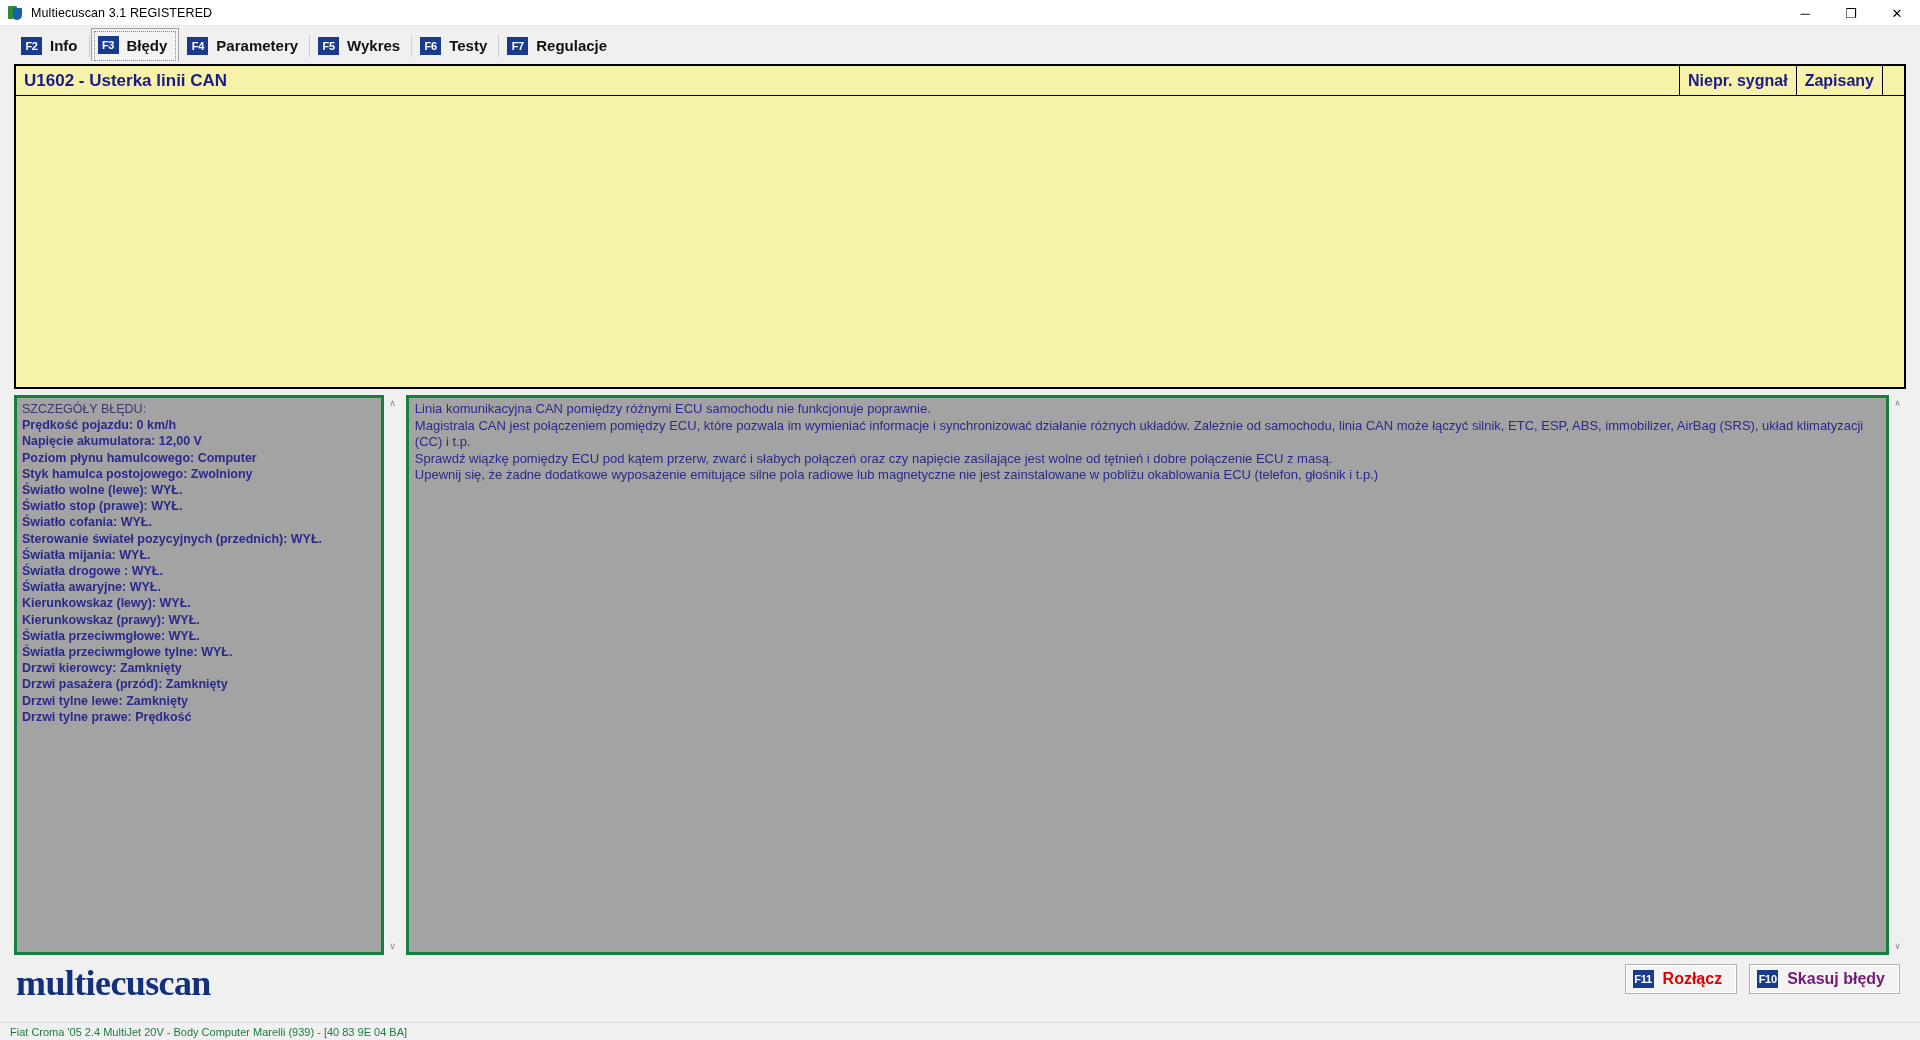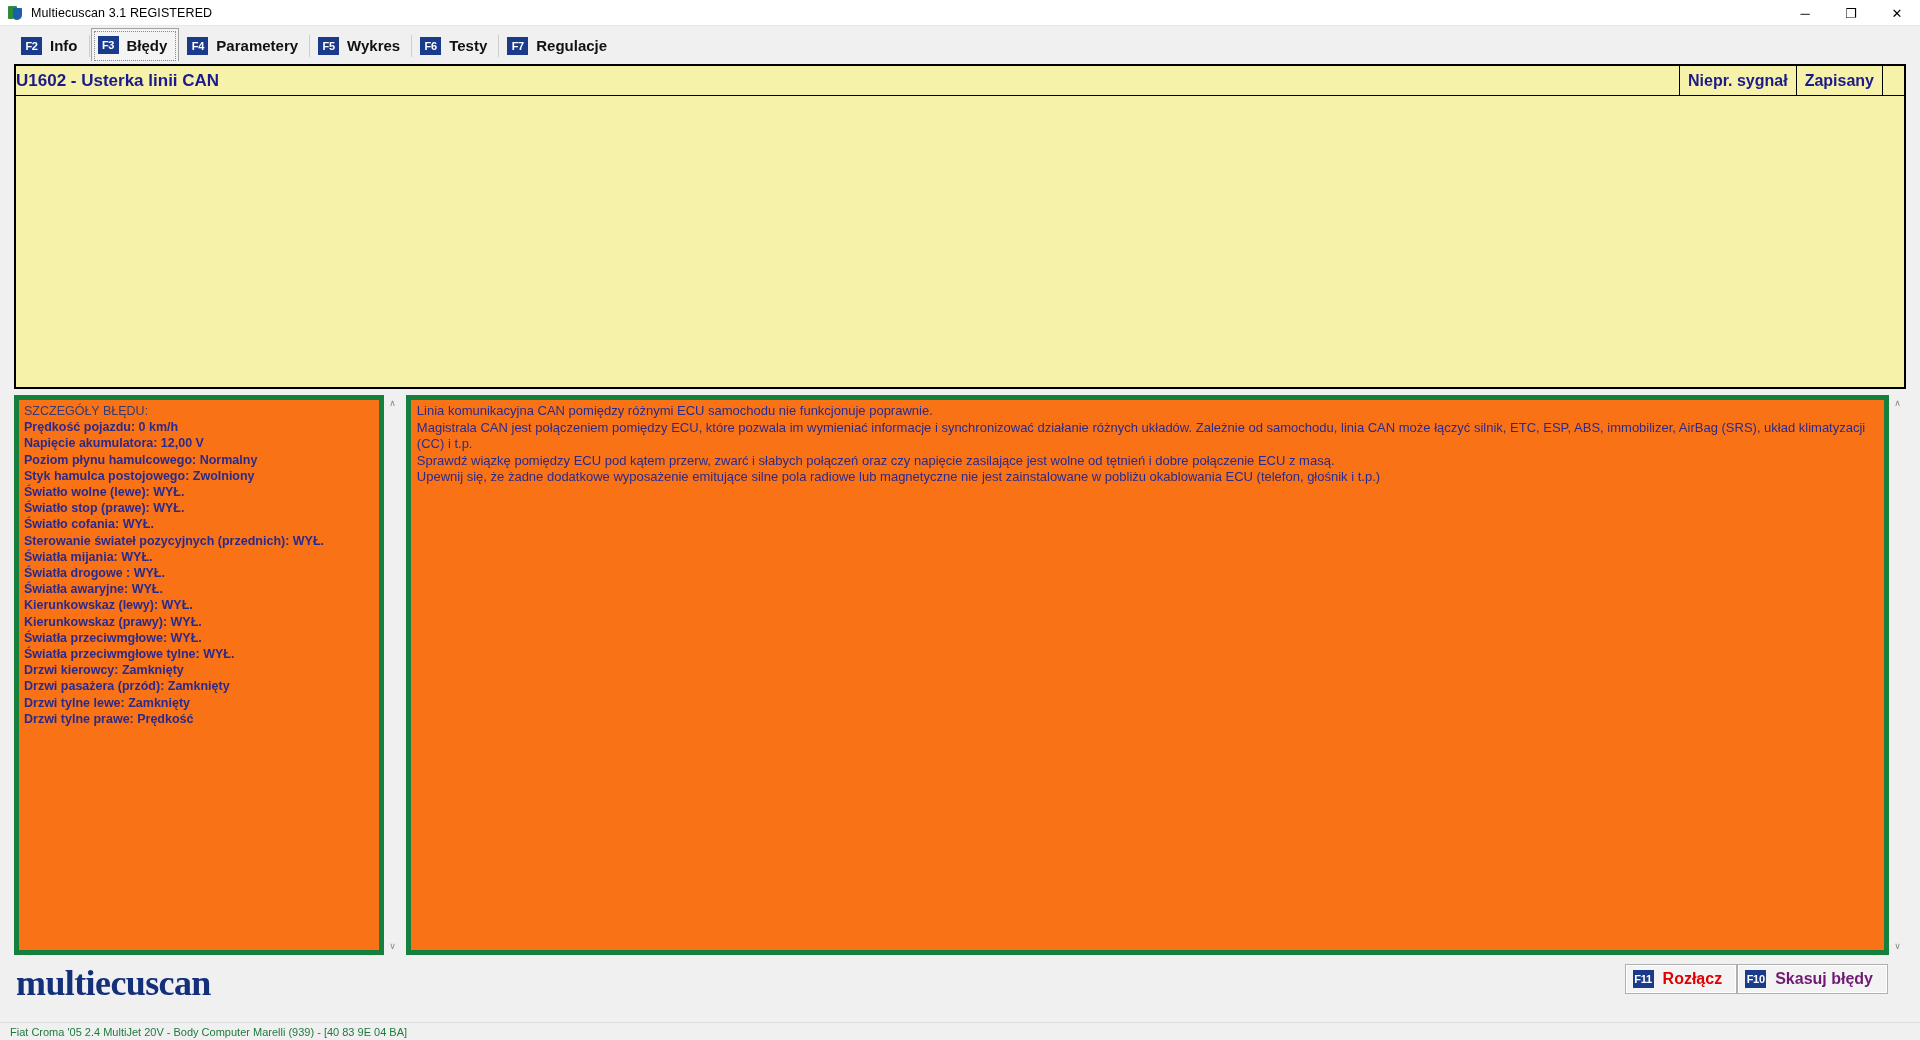--- a/index.html
+++ b/index.html
@@ -126,20 +126,21 @@
   }
   #error-header {
     display: flex;
     align-items: stretch;
     height: 30px;
     border-bottom: 1px solid #000;
   }
   #error-code-cell {
     flex: 1 1 auto;
     display: flex; align-items: center;
+    padding-left: 8px;
     font-size: 17px; font-weight: bold;
     color: #1a1a8c;
     white-space: nowrap;
   }
   .hdr-cell {
     display: flex; align-items: center;
     padding: 0 8px;
     font-size: 16px; font-weight: bold;
     color: #1a1a8c;
     border-left: 1px solid #000;
@@ -156,22 +157,22 @@
     width: 1892px;
     height: 560px;
     display: flex;
   }
   .panel-wrap {
     display: flex;
     background: #f0f0f0;
     height: 100%;
   }
   .panel {
-    background: #f97316;
-    border: 5px solid #15803d;
+    background: #a3a3a3;
+    border: 3px solid #15803d;
     overflow: hidden;
     height: 100%;
   }
   #details-panel {
     width: 370px;
     padding: 3px 5px;
   }
   #desc-panel {
     flex: 1 1 auto;
     padding: 3px 5px 3px 6px;
@@ -222,23 +223,23 @@
     position: absolute;
     left: 16px; top: 4px;
     font-family: "Liberation Serif", serif;
     font-size: 36px;
     color: #14307a;
     letter-spacing: -0.6px;
     font-weight: bold;
   }
   #footer-buttons {
     position: absolute;
-    right: 32px; top: 6px;
-    display: flex;
-    gap: 0;
+    right: 20px; top: 6px;
+    display: flex;
+    gap: 12px;
   }
   .action-btn {
     display: flex; align-items: center;
     background: #f3f3f3;
     border: 1px solid #b0b0b0;
     padding: 5px 14px 5px 7px;
     cursor: default;
     box-shadow: inset 0 0 0 1px #ffffff;
   }
   .action-btn .fkey { margin-right: 9px; }
@@ -319,21 +320,21 @@
   <div id="error-list-body"></div>
 </div>
 
 <div id="lower">
 
   <div class="panel-wrap">
     <div class="panel" id="details-panel">
       <div class="detail-line plain">SZCZEGÓŁY BŁĘDU:</div>
       <div class="detail-line">Prędkość pojazdu: 0 km/h</div>
       <div class="detail-line">Napięcie akumulatora: 12,00 V</div>
-      <div class="detail-line">Poziom płynu hamulcowego: Normalny</div>
+      <div class="detail-line">Poziom płynu hamulcowego: Computer</div>
       <div class="detail-line">Styk hamulca postojowego: Zwolniony</div>
       <div class="detail-line">Światło wolne (lewe): WYŁ.</div>
       <div class="detail-line">Światło stop (prawe): WYŁ.</div>
       <div class="detail-line">Światło cofania: WYŁ.</div>
       <div class="detail-line">Sterowanie świateł pozycyjnych (przednich): WYŁ.</div>
       <div class="detail-line">Światła mijania: WYŁ.</div>
       <div class="detail-line">Światła drogowe : WYŁ.</div>
       <div class="detail-line">Światła awaryjne: WYŁ.</div>
       <div class="detail-line">Kierunkowskaz (lewy): WYŁ.</div>
       <div class="detail-line">Kierunkowskaz (prawy): WYŁ.</div>

